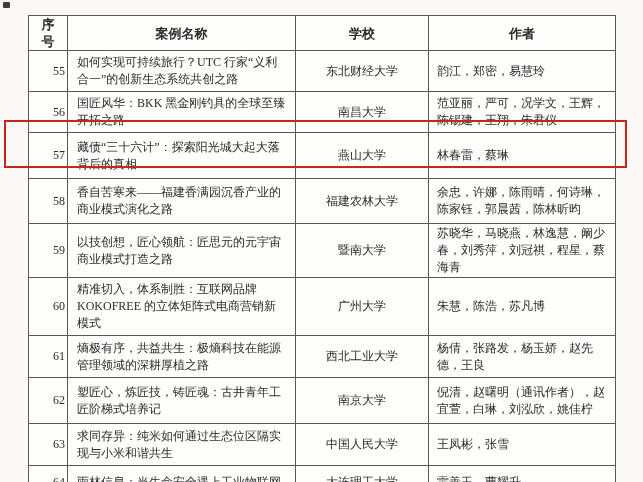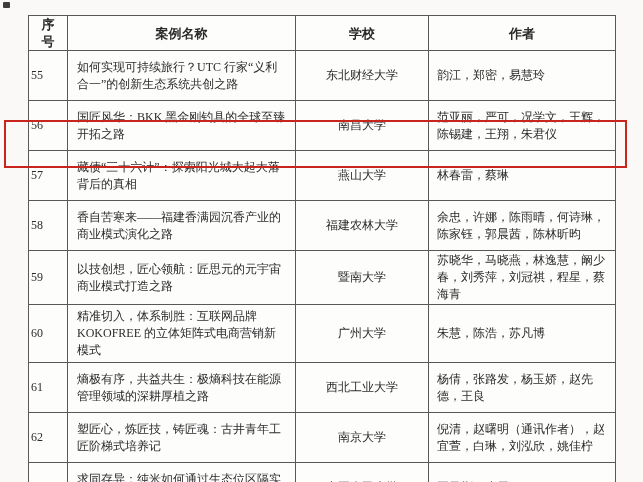--- a/index.html
+++ b/index.html
@@ -44,22 +44,22 @@
     vertical-align: middle;
     overflow: hidden;
   }
   .case-table th {
     font-weight: bold;
     font-size: 13px;
     text-align: center;
     height: 30px;
     padding: 0 10px;
   }
-  .case-table td { padding: 16px 6px; }
-  td.cell-no { text-align: left; padding: 2px 2px; }
+  .case-table td { padding: 2px 6px; }
+  td.cell-no { text-align: right; padding: 2px 2px; }
   td.cell-title { text-align: left; padding: 3px 9px; }
   td.cell-school { text-align: center; }
   td.cell-authors { text-align: left; padding: 1px 8px; }
   tbody tr:nth-child(1)  { height: 38px; }
   tbody tr:nth-child(2)  { height: 37px; }
   tbody tr:nth-child(3)  { height: 46px; }
   tbody tr:nth-child(4)  { height: 45px; }
   tbody tr:nth-child(5)  { height: 44px; }
   tbody tr:nth-child(6)  { height: 42px; }
   tbody tr:nth-child(7)  { height: 42px; }

